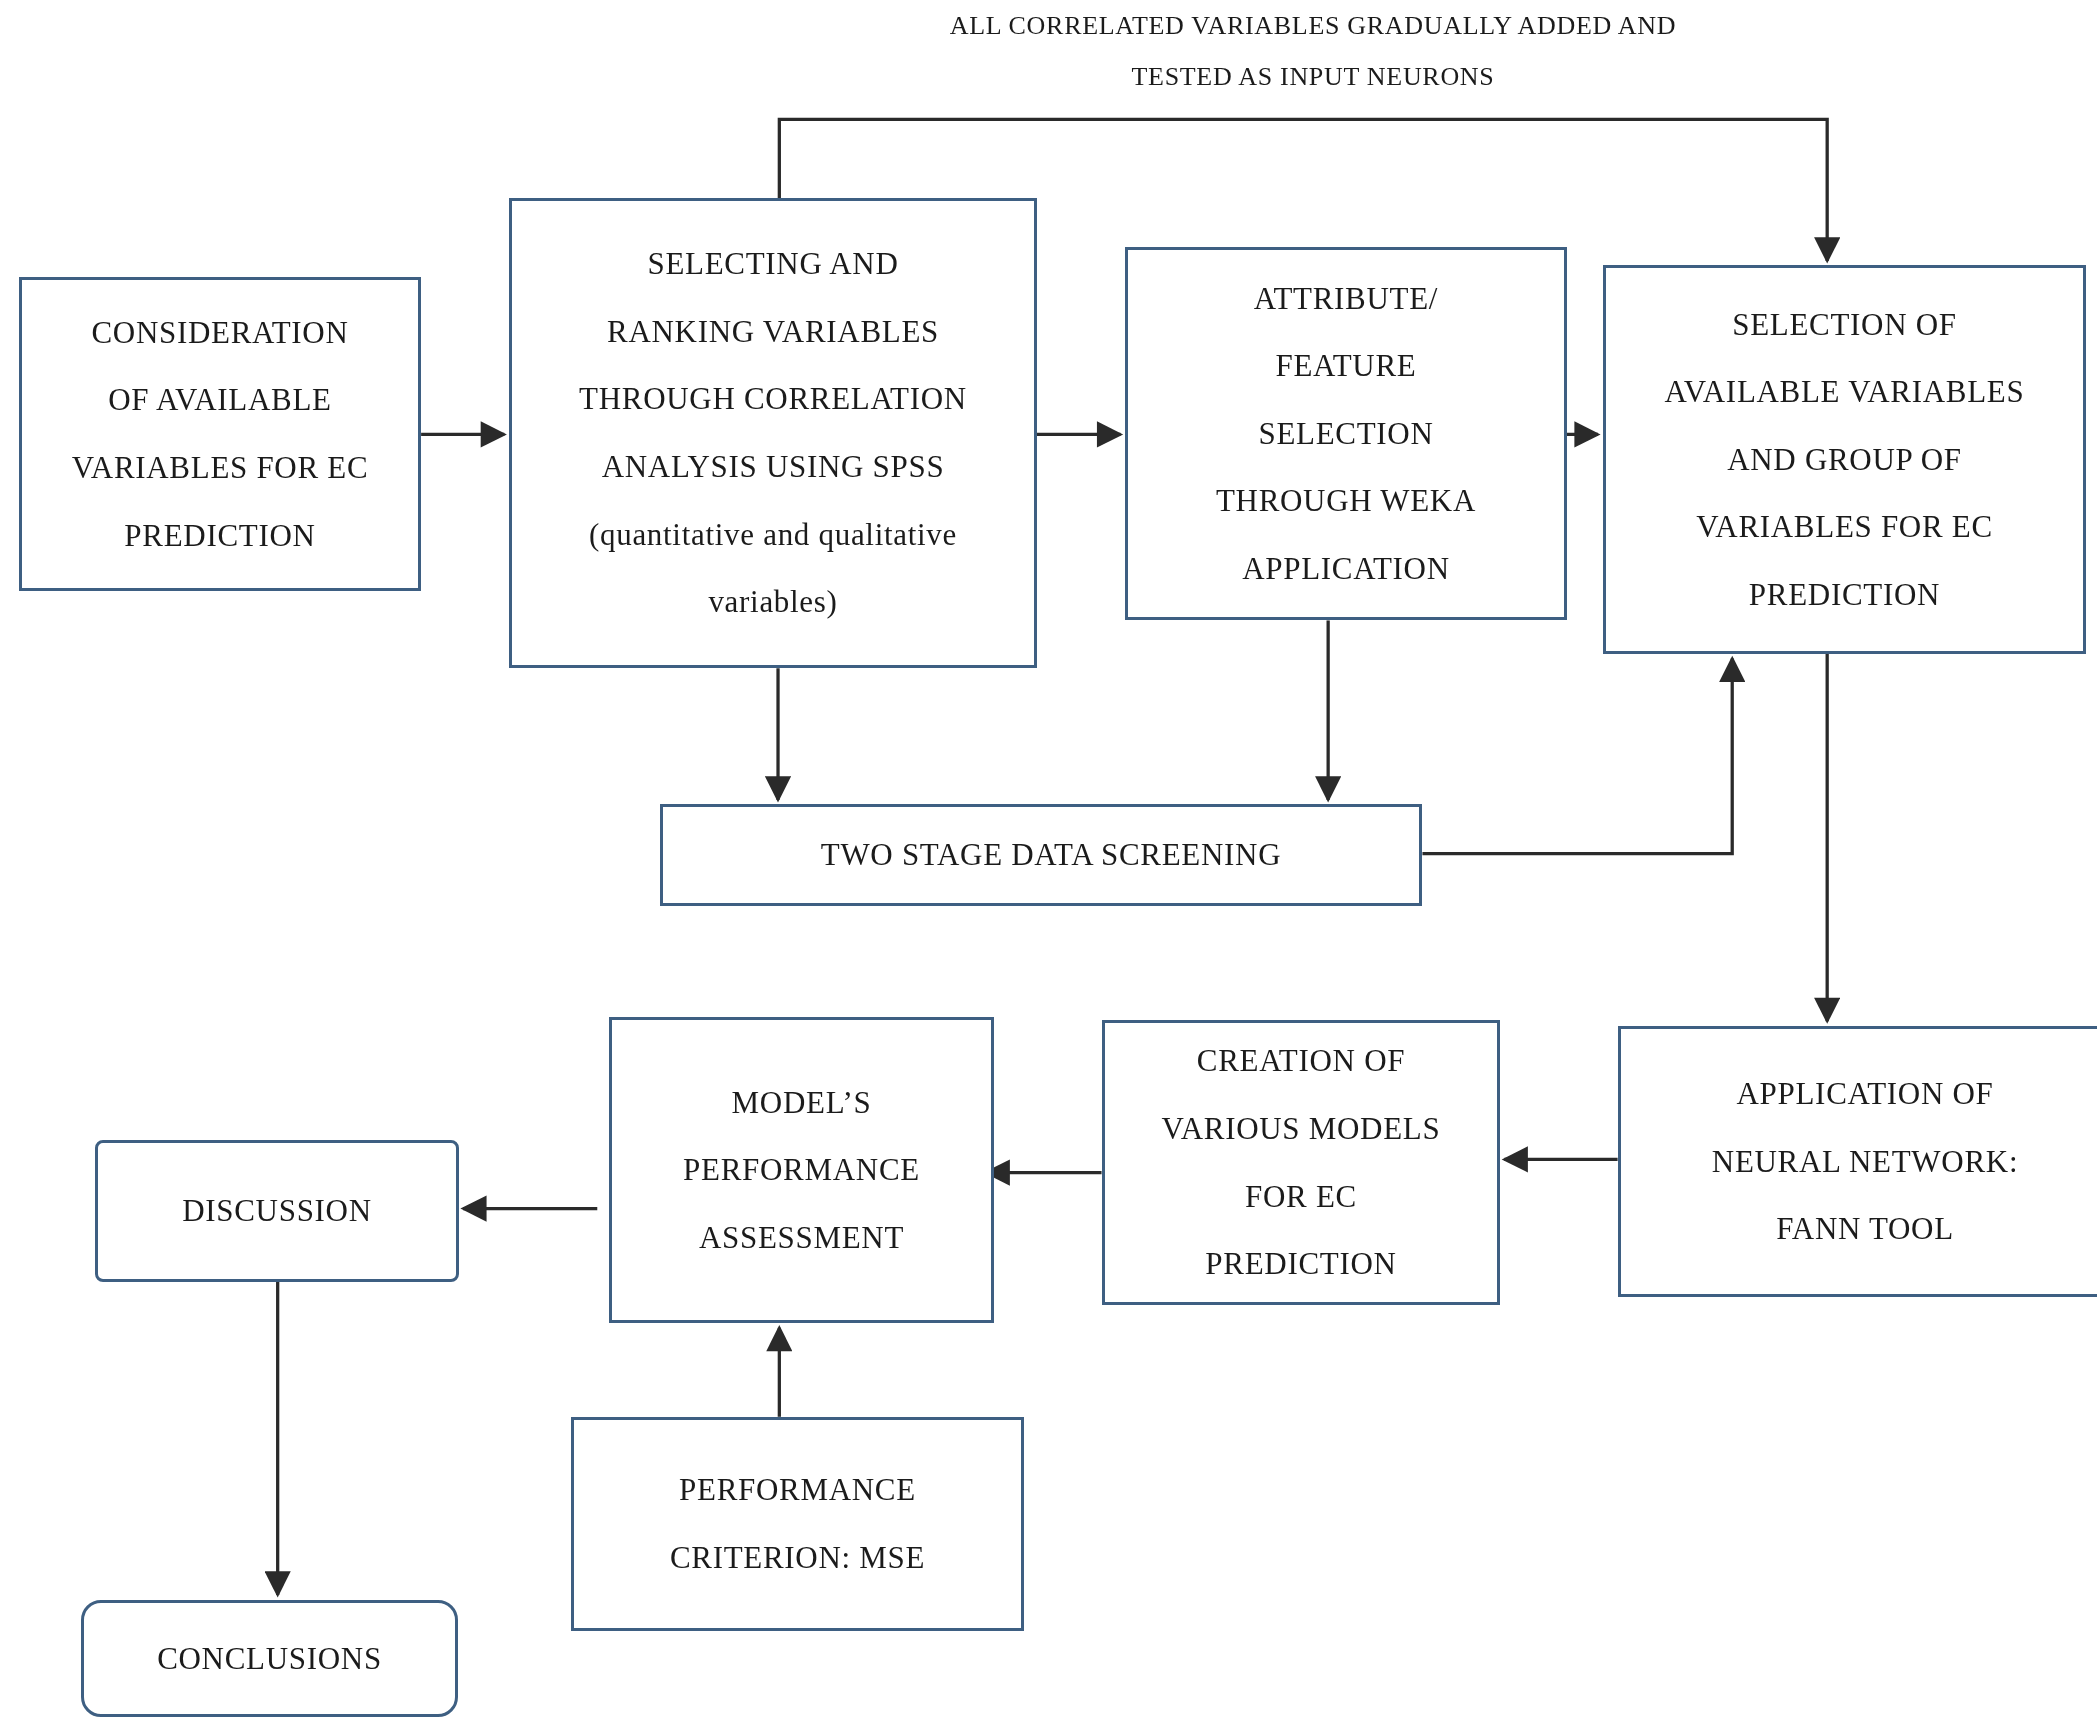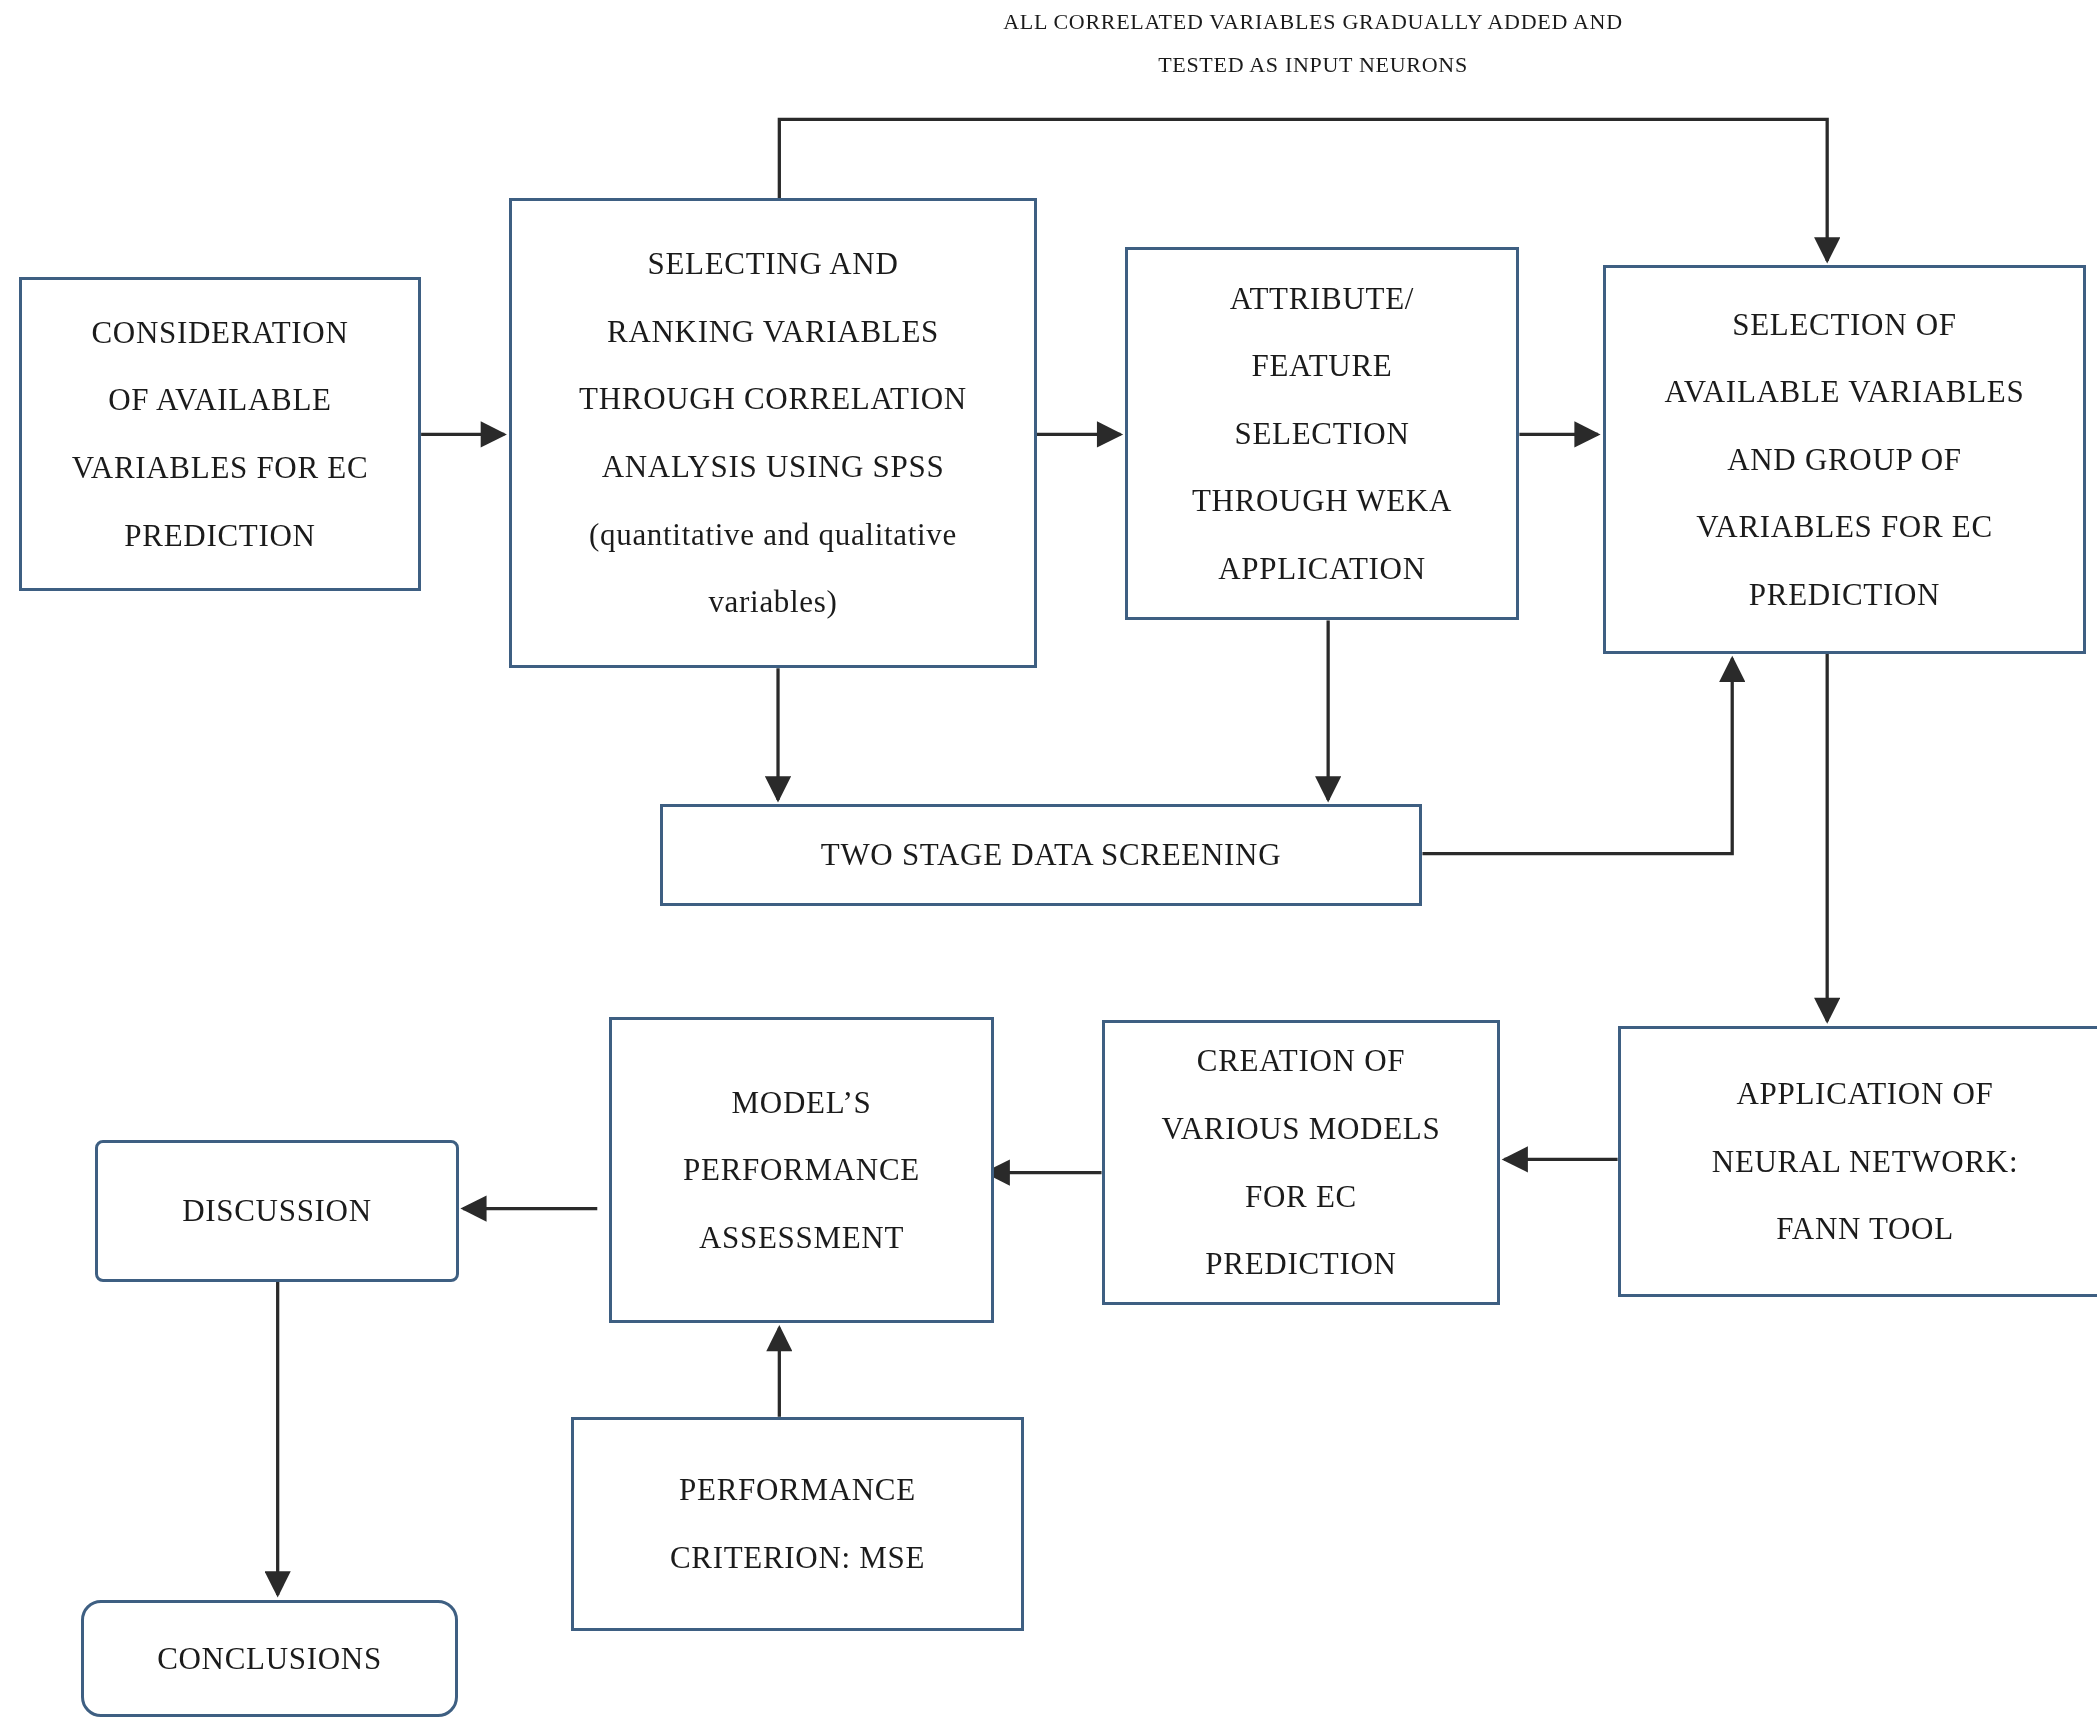--- a/index.html
+++ b/index.html
@@ -39,30 +39,30 @@
     line-height: 2.18;
     letter-spacing: 0.7px;
     color: #1b1b1b;
   }
   .top-label {
     position: absolute;
     left: 789px;
     top: 1.3px;
     width: 1048px;
     text-align: center;
-    font-size: 22px;
+    font-size: 26px;
     line-height: 1.95;
     letter-spacing: 0.7px;
     white-space: pre-line;
     color: #1b1b1b;
   }
   
   #box-consideration { left: 19px;   top: 277px;  width: 402px;  height: 314px; }
   #box-selecting     { left: 509px;  top: 198px;  width: 528px;  height: 470px; align-items: center; }
-  #box-attribute     { left: 1125px; top: 247px;  width: 394px;  height: 373px; }
+  #box-attribute     { left: 1125px; top: 247px;  width: 442px;  height: 373px; }
   #box-selection     { left: 1603px; top: 265px;  width: 483px;  height: 389px; }
   #box-twostage      { left: 660px; top: 804px; width: 762px; height: 102px; padding-left: 20px; }
   #box-discussion    { left: 95px;  top: 1140px; width: 364px;  height: 142px; border-radius: 8px; }
   #box-performance   { left: 597px;  top: 1017px; width: 385px;  height: 306px; margin-left: 12px; }
   #box-creation      { left: 1102px; top: 1020px; width: 398px;  height: 285px; }
   #box-fann          { left: 1618px; top: 1026px; width: 494px;  height: 271px; }
   #box-mse           { left: 571px;  top: 1417px; width: 453px;  height: 214px; }
   #box-conclusions   { left: 81px;  top: 1600px; width: 377px;  height: 117px; border-radius: 20px; }
   .edge {
     stroke: #2a2a2a;

